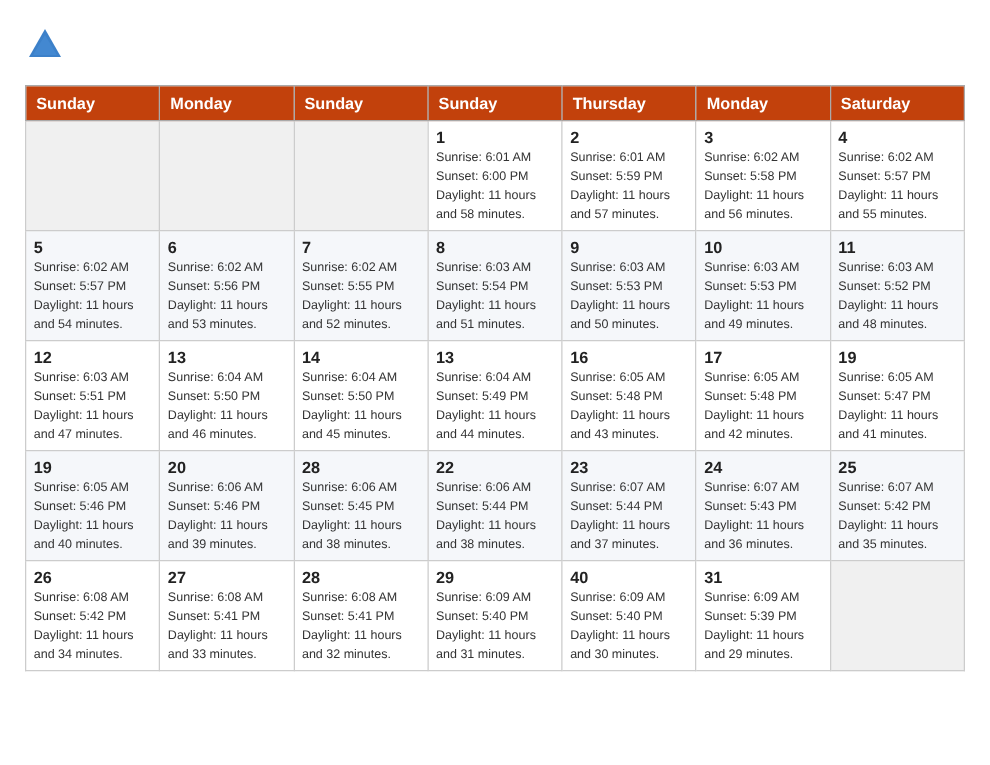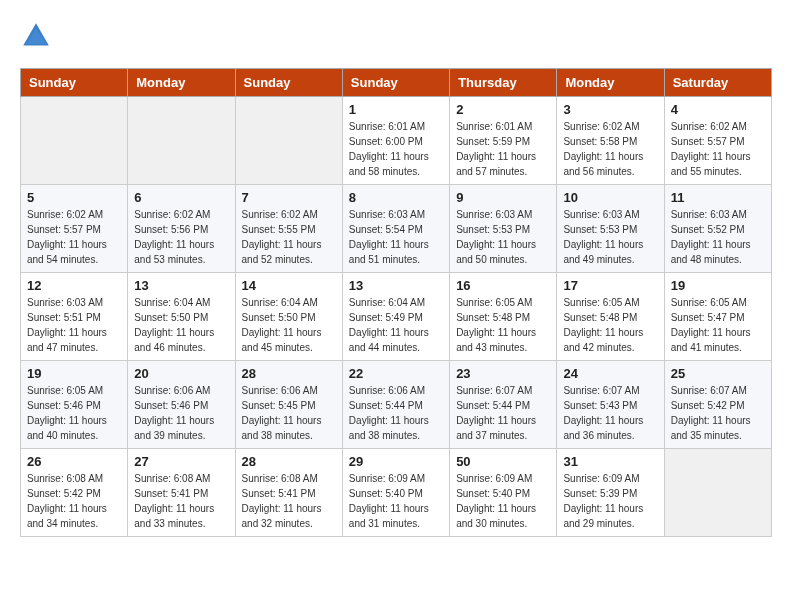--- a/index.html
+++ b/index.html
@@ -251,21 +251,21 @@
         </td>
         <td>
           <div class="day-number">28</div>
           <div class="day-info">Sunrise: 6:08 AM<br>Sunset: 5:41 PM<br>Daylight: 11 hours<br>and 32 minutes.</div>
         </td>
         <td>
           <div class="day-number">29</div>
           <div class="day-info">Sunrise: 6:09 AM<br>Sunset: 5:40 PM<br>Daylight: 11 hours<br>and 31 minutes.</div>
         </td>
         <td>
-          <div class="day-number">50</div>
+          <div class="day-number">40</div>
           <div class="day-info">Sunrise: 6:09 AM<br>Sunset: 5:40 PM<br>Daylight: 11 hours<br>and 30 minutes.</div>
         </td>
         <td>
           <div class="day-number">31</div>
           <div class="day-info">Sunrise: 6:09 AM<br>Sunset: 5:39 PM<br>Daylight: 11 hours<br>and 29 minutes.</div>
         </td>
         <td class="empty-cell"></td>
       </tr>
     </tbody>
 </table>

